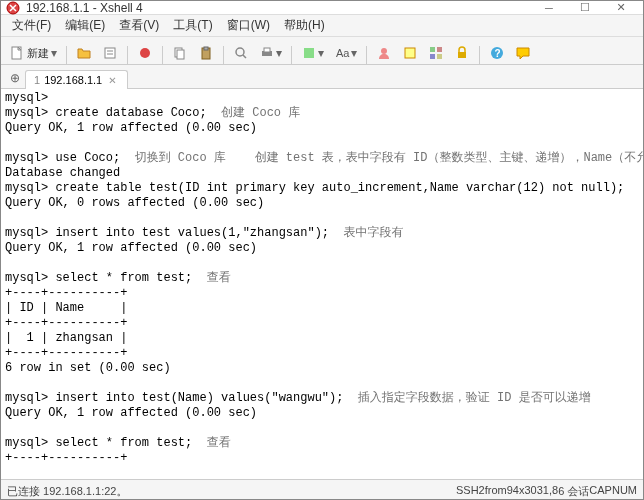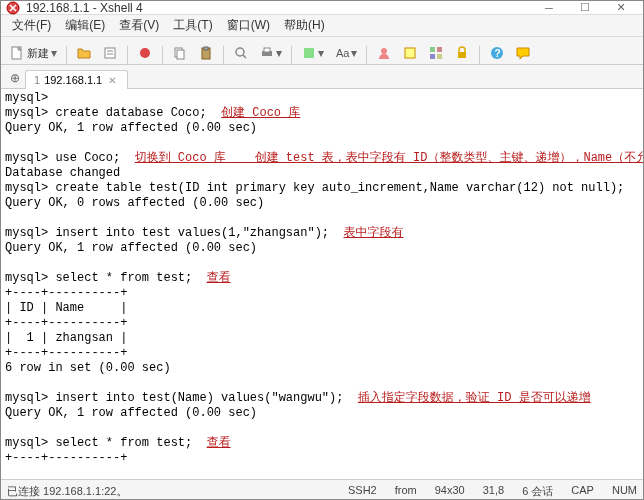--- a/index.html
+++ b/index.html
@@ -14,24 +14,24 @@
 .toolbar { height: 28px; background: #f5f5f5; border-bottom: 1px solid #ccc; display: flex; align-items: flex-end; padding: 0 4px; gap: 2px; }
 .toolbar .sep { width: 1px; height: 18px; background: #ccc; margin: 0 3px; }
 .tb-btn { display: flex; align-items: center; padding: 2px 4px; cursor: pointer; height: 22px; }
 .tb-label { font-size: 11px; margin-left: 2px; color: #333; }
 .tabs { height: 24px; background: #f5f5f5; border-bottom: 1px solid #ccc; display: flex; align-items: flex-end; padding: 0 4px; }
 .tab-add { width: 20px; height: 20px; display: flex; align-items: center; justify-content: center; cursor: pointer; color: #666; }
 .tab { background: #fff; border: 1px solid #ccc; border-bottom: none; padding: 3px 8px; font-size: 11px; display: flex; align-items: center; gap: 4px; border-radius: 3px 3px 0 0; margin-bottom: -1px; }
 .tab .num { color: #888; }
 .tab .close { cursor: pointer; color: #999; padding: 0 2px; font-size: 10px; }
 .terminal { flex: 1; background: #fff; font-family: "Courier New", monospace; font-size: 12px; line-height: 15px; padding: 2px 4px; white-space: pre; overflow: hidden; color: #000; position: relative; }
-.ann { color: #b91c1c; text-decoration: underline; }
+.ann { color: #737373; }
 .statusbar { height: 20px; background: #f5f5f5; border-top: 1px solid #ccc; display: flex; align-items: flex-end; padding: 0 6px; font-size: 11px; color: #444; }
 .statusbar .left { flex: 1; }
-.statusbar .right { display: flex; gap: 18px; margin-left: 32px; }
+.statusbar .right { display: flex; gap: 0; margin-left: 32px; }
 svg { display: block; }
 </style>
 </head>
 <body>
 
 <div class="titlebar">
   <span class="icon">
     <svg width="16" height="16" viewBox="0 0 16 16">
         <circle cx="8" cy="8" r="6" fill="#d44" stroke="#a00"></circle>
         <path d="M5 5 L11 11 M11 5 L5 11" stroke="#fff" stroke-width="1.5"></path>

